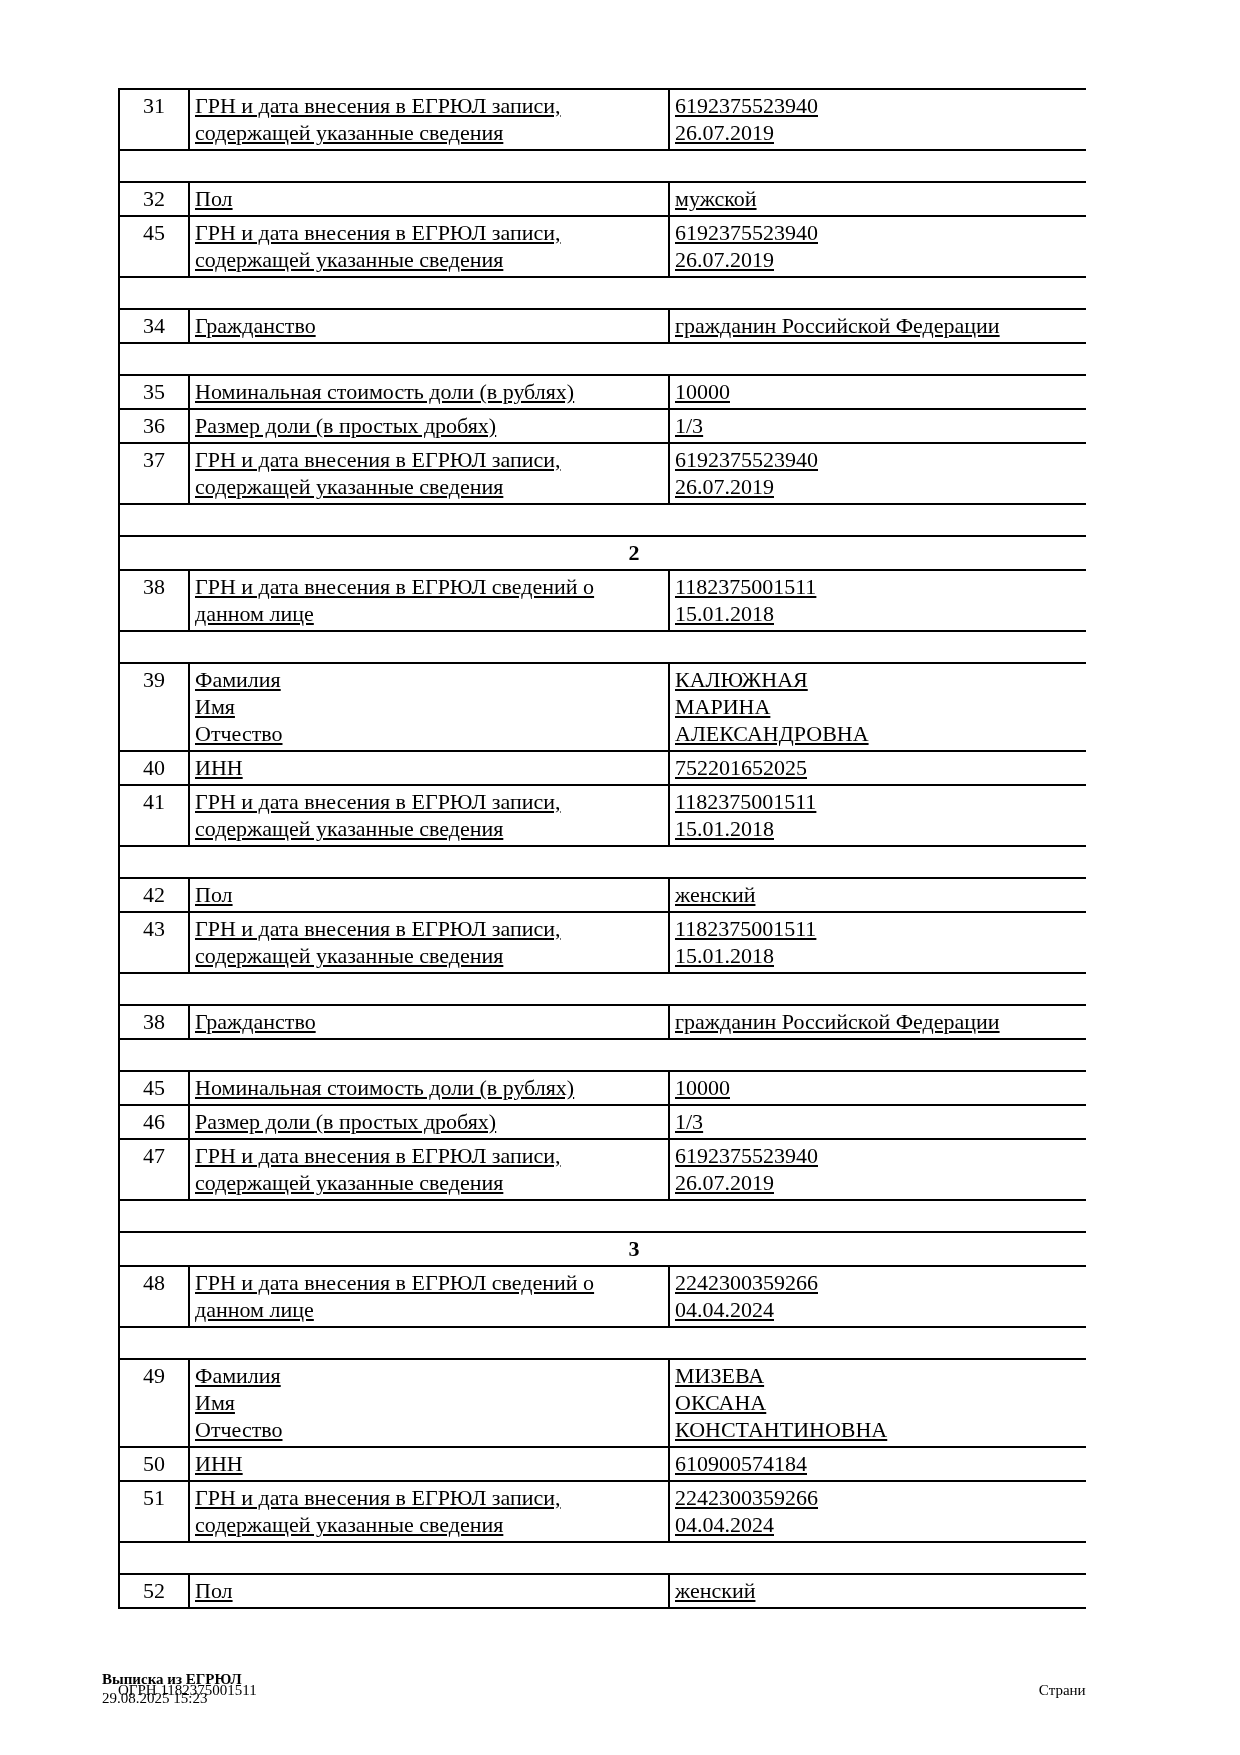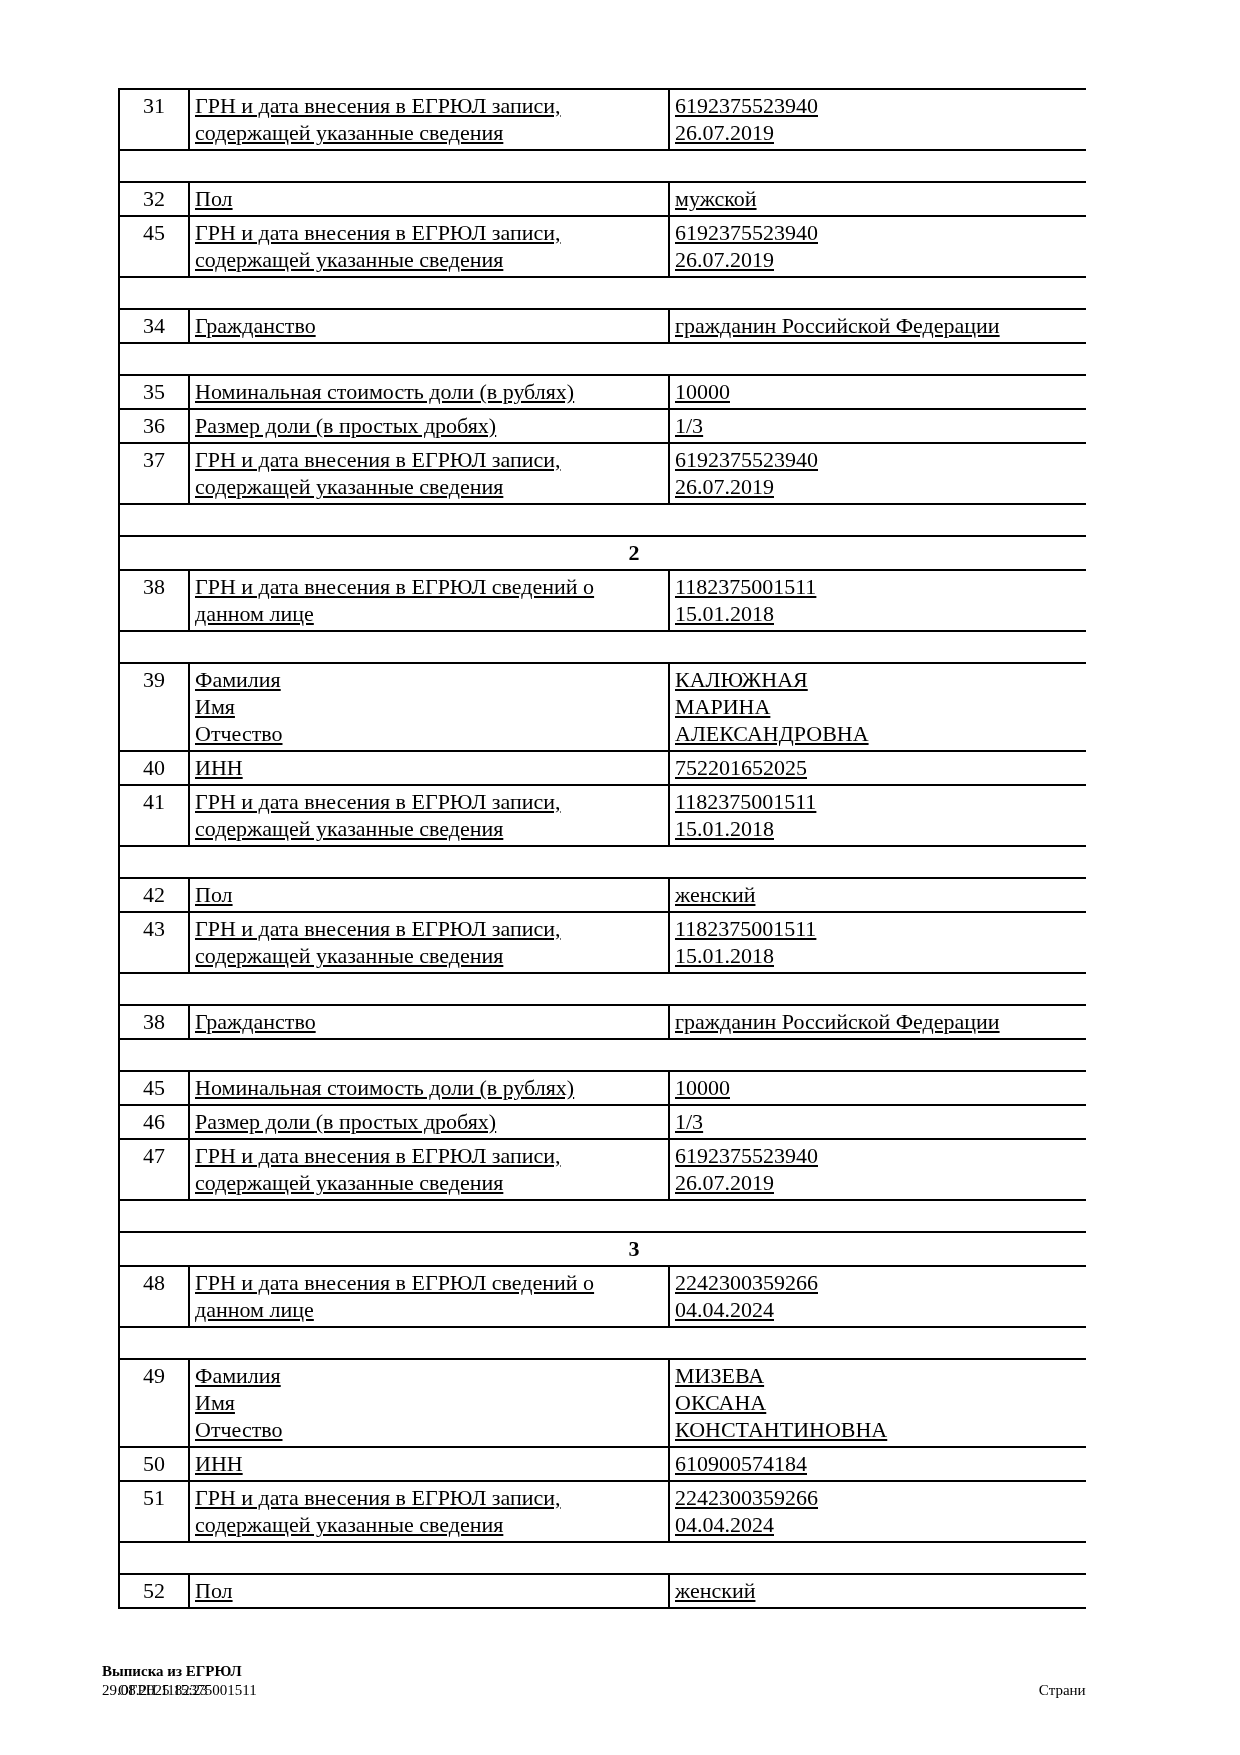--- a/index.html
+++ b/index.html
@@ -56,21 +56,21 @@
     position: absolute;
     left: 118px;
     width: 1030px;
     top: 1662px;
     font-size: 15px;
     line-height: 19px;
   }
   .footer-left {
     position: absolute;
     left: -16px;
-    top: 0;
+    top: 8px;
   }
   .footer-left .doc-title { font-weight: bold; }
   .footer-center {
     position: absolute;
     left: 0;
     right: 0;
     top: 19px;
     text-align: left;
   }
   .footer-right {

